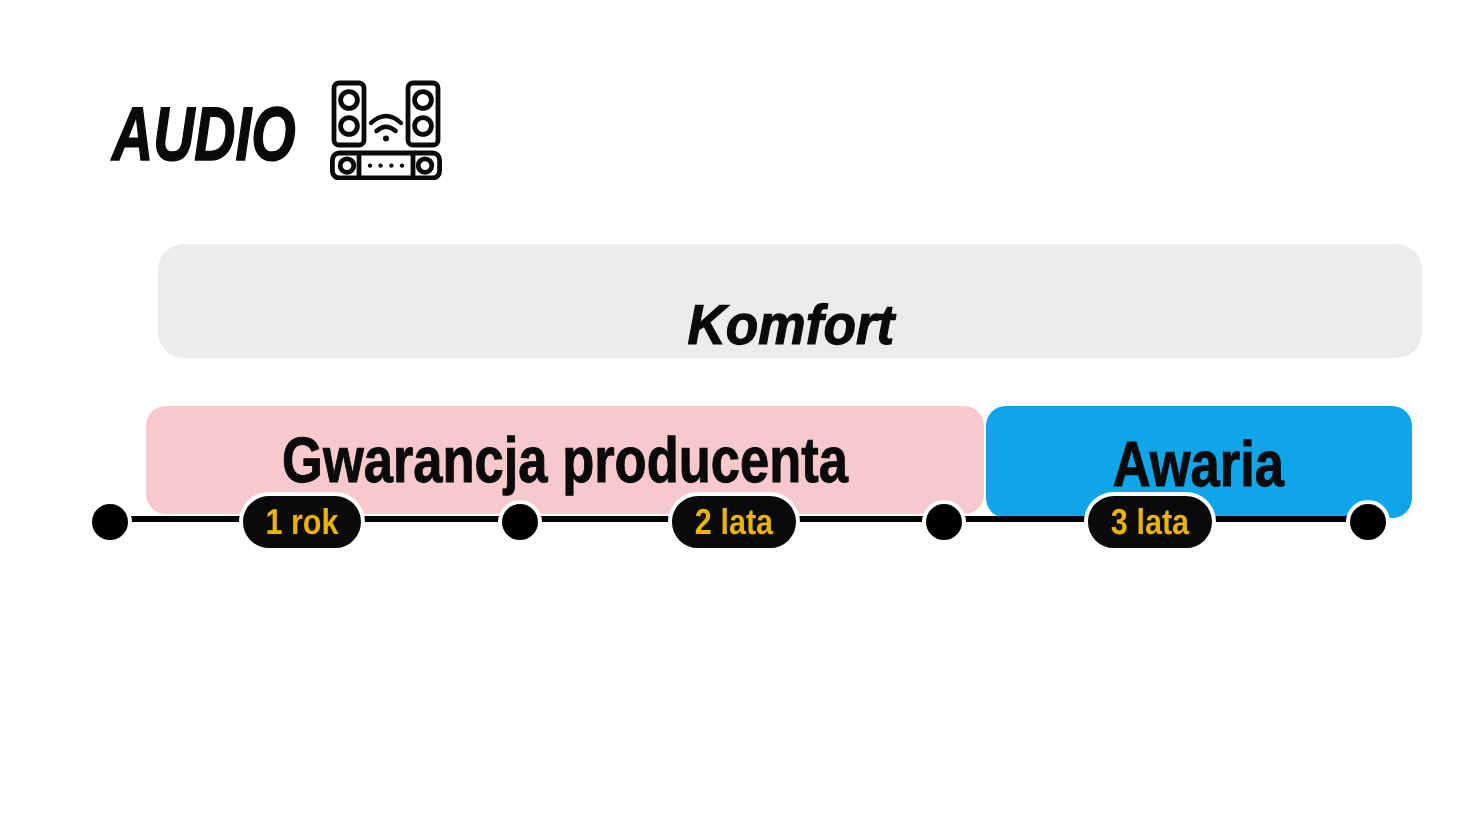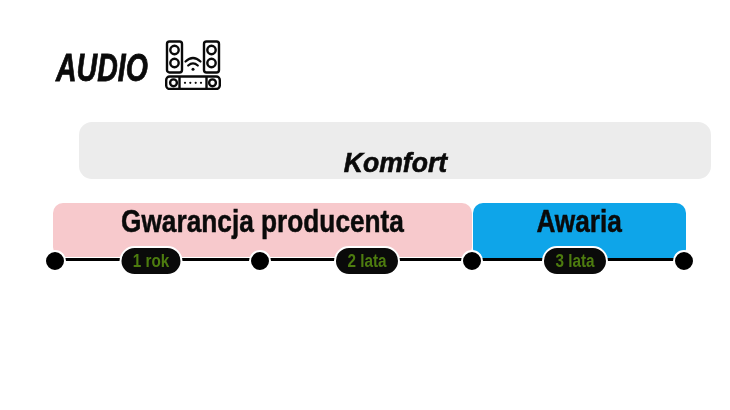--- a/index.html
+++ b/index.html
@@ -28,22 +28,23 @@
   }
   .comfort-bar .label{
     font-size:28px;font-weight:bold;font-style:italic;
     -webkit-text-stroke:0.6px #0a0a0a;
     display:inline-block;transform:scaleX(0.95);transform-origin:center;
     white-space:nowrap;
   }
   
   .segment{
     position:absolute;top:203px;
-    display:flex;align-items:flex-start;justify-content:center;
+    display:flex;align-items:flex-end;justify-content:center;
     border-radius:10px;
+    margin-left:20px;
   }
   .segment .label{
     font-size:32px;font-weight:bold;
     -webkit-text-stroke:0.5px #0a0a0a;
     display:inline-block;transform:scaleX(0.82);transform-origin:center;
     white-space:nowrap;
     padding-bottom:8px;
   }
   .segment-warranty{left:53px;width:419px;height:54px;background:#f7c9cc;}
   .segment-failure{left:473px;width:213px;height:56px;background:#0ea5e9;}
@@ -54,21 +55,21 @@
   }
   .timeline-dot{
     position:absolute;top:250px;width:18px;height:18px;
     background:#000000;border:2px solid #ffffff;border-radius:50%;
     z-index:3;box-sizing:content-box;
   }
   .dot-0{left:44px;} .dot-1{left:249px;} .dot-2{left:461px;} .dot-3{left:673px;}
   .marker-pill{
     position:absolute;top:261px;transform:translate(-50%,-50%);
     height:26px;line-height:26px;
-    background:#0a0a0a;color:#4d7c0f;
+    background:#0a0a0a;color:#eab308;
     border:2px solid #ffffff;border-radius:15px;
     padding:0 8px;z-index:4;
     font-size:18px;font-weight:bold;
     white-space:nowrap;
   }
   .marker-pill .inner{display:inline-block;transform:scaleX(0.85);transform-origin:center;}
   .pill-0{left:151px;} .pill-1{left:367px;} .pill-2{left:575px;}
 </style>
 </head>
 <body>

